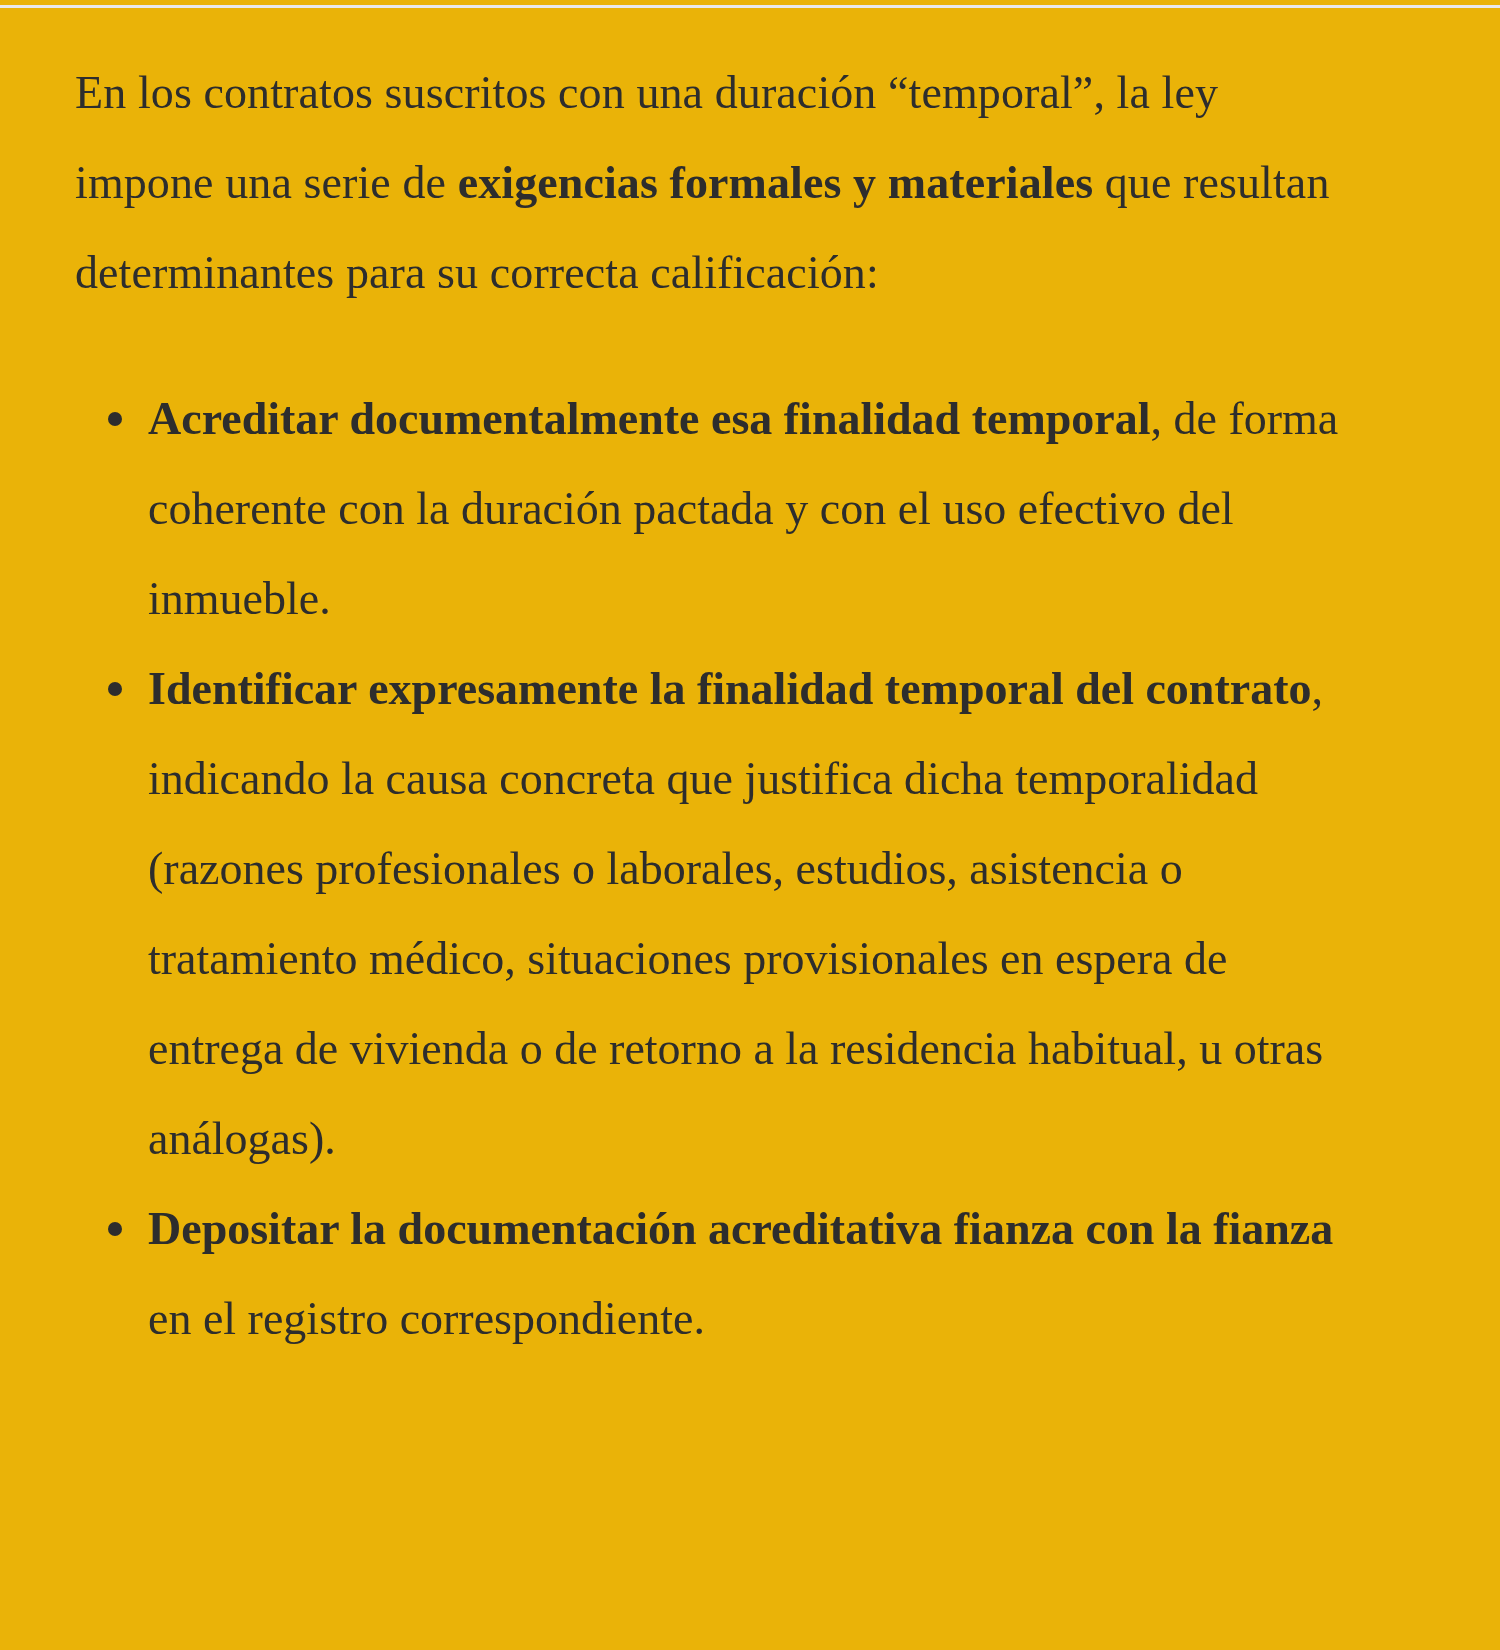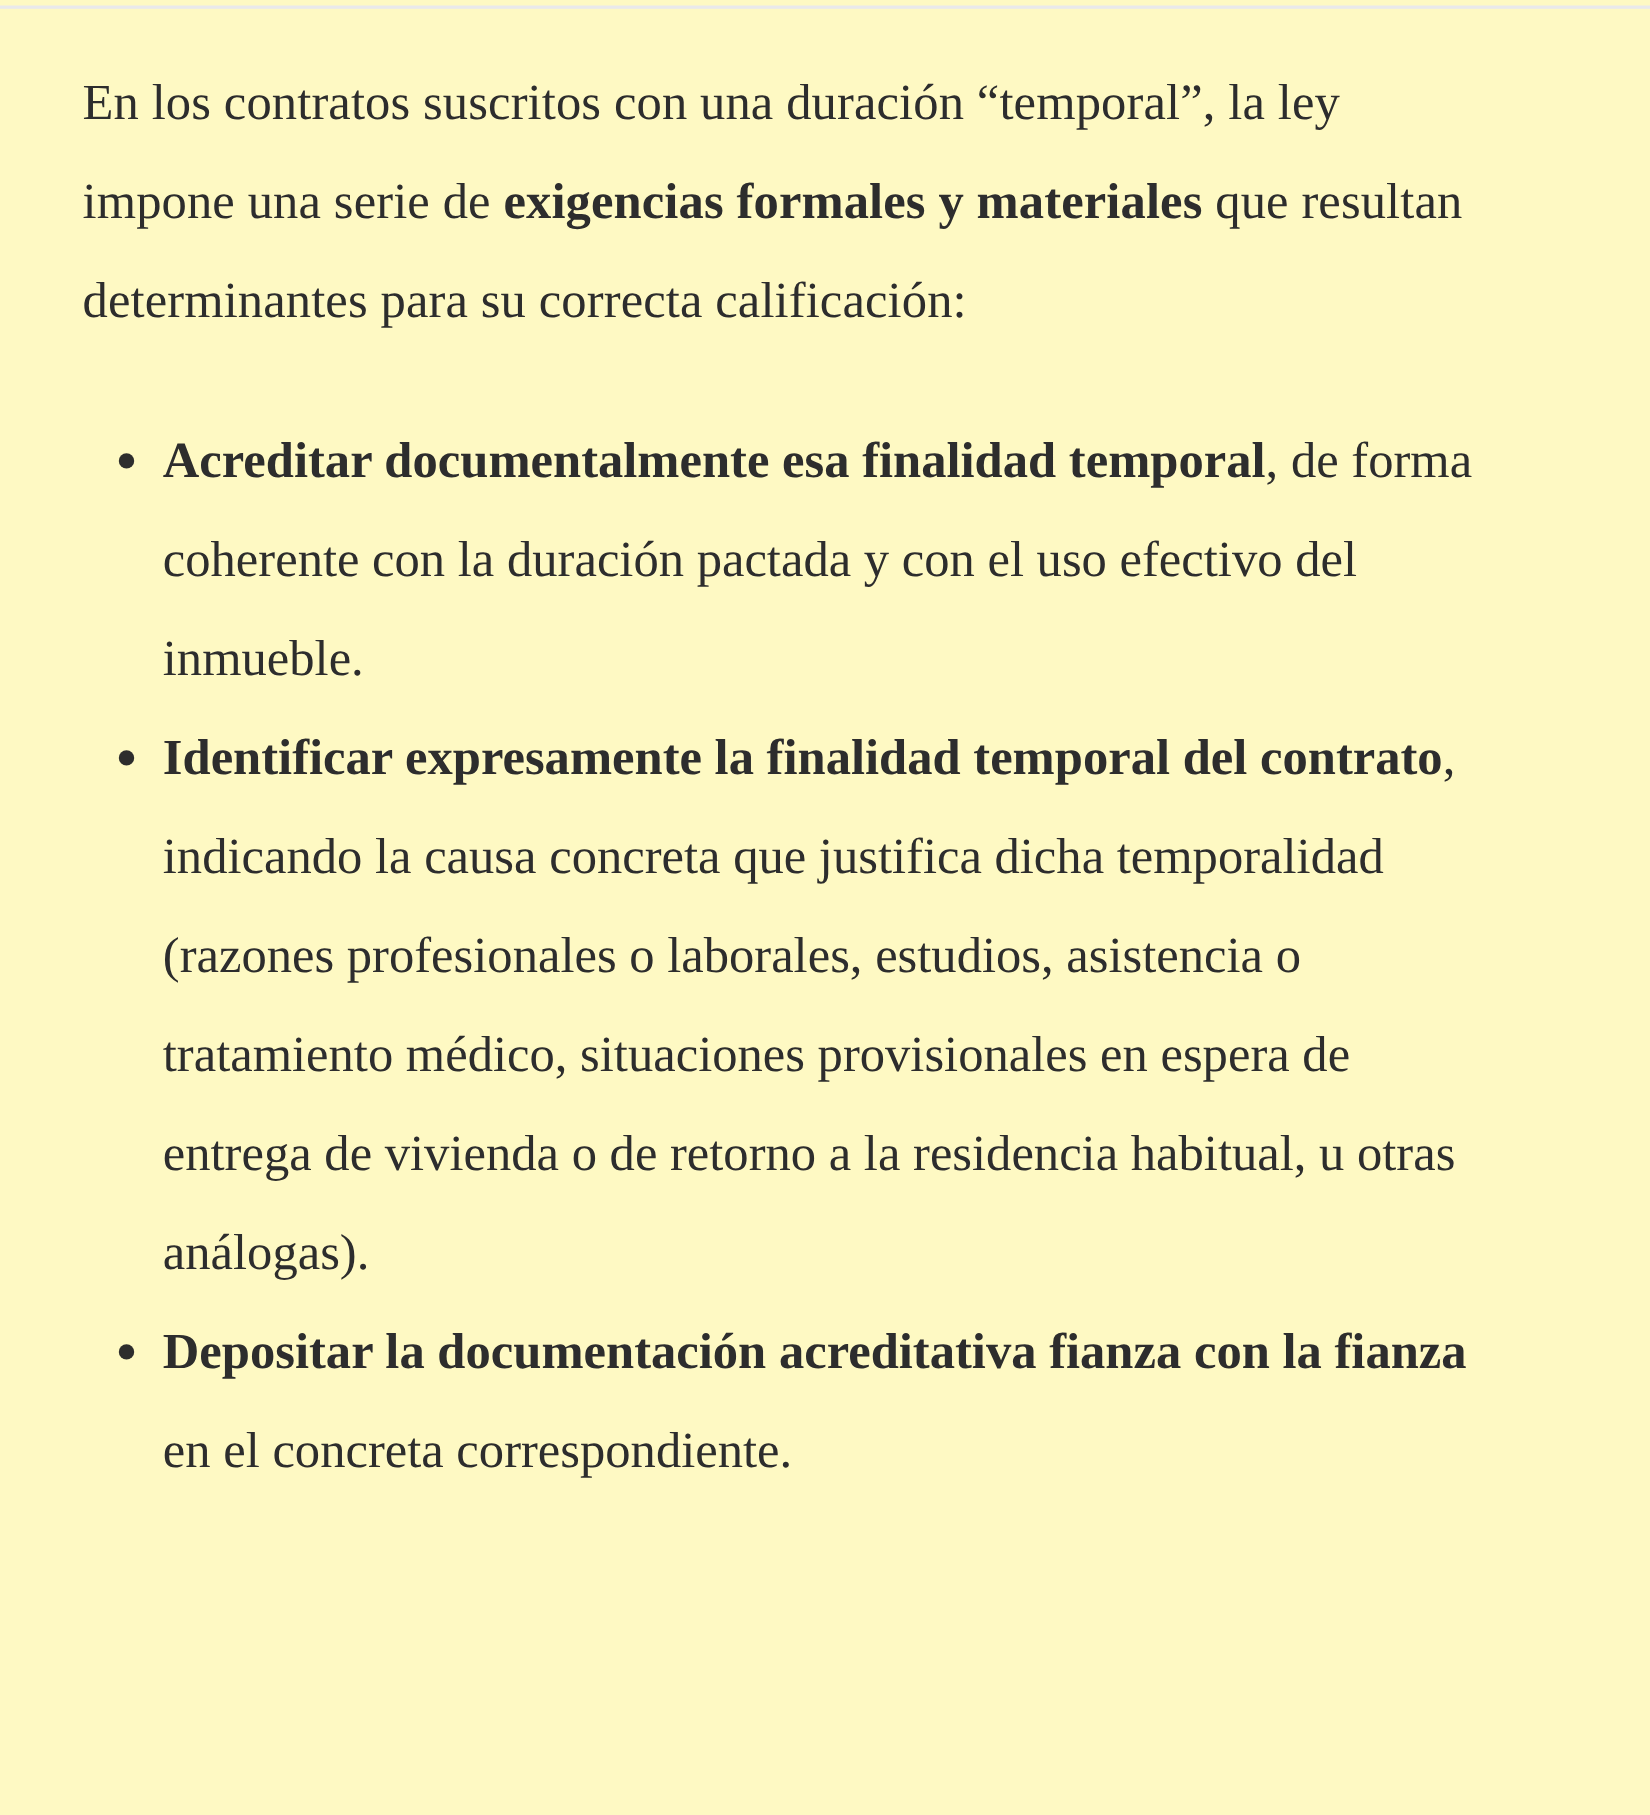--- a/index.html
+++ b/index.html
@@ -14,21 +14,21 @@
     overflow: hidden;
     font-family: "Liberation Serif", "DejaVu Serif", serif;
     color: #2d2d2d;
     -webkit-font-smoothing: antialiased;
   }
 
   .page {
     position: relative;
     width: 1500px;
     height: 1650px;
-    background: #fef9c3;
+    background: #eab308;
     box-sizing: border-box;
   }
 
   
   .top-rule {
     position: absolute;
     top: 5px;
     left: 0;
     width: 1500px;
     height: 3px;
@@ -110,19 +110,19 @@
         <li class="requirement-item">
           <span class="bullet-marker"></span>
           <span class="bullet-text"><b>Acreditar documentalmente esa finalidad temporal</b><span>, de forma coherente con la duración pactada y con el uso efectivo del inmueble.</span></span>
         </li>
         <li class="requirement-item">
           <span class="bullet-marker"></span>
           <span class="bullet-text"><b>Identificar expresamente la finalidad temporal del contrato</b><span>, indicando la causa concreta que justifica dicha temporalidad (razones profesionales o laborales, estudios, asistencia o tratamiento médico, situaciones provisionales en espera de entrega de vivienda o de retorno a la residencia habitual, u otras análogas).</span></span>
         </li>
         <li class="requirement-item">
           <span class="bullet-marker"></span>
-          <span class="bullet-text"><b>Depositar la documentación acreditativa fianza con la fianza</b><span> en el concreta correspondiente.</span></span>
+          <span class="bullet-text"><b>Depositar la documentación acreditativa fianza con la fianza</b><span> en el registro correspondiente.</span></span>
         </li>
       </ul>
 
   </div>
 
 </div>
 
 </body></html>

